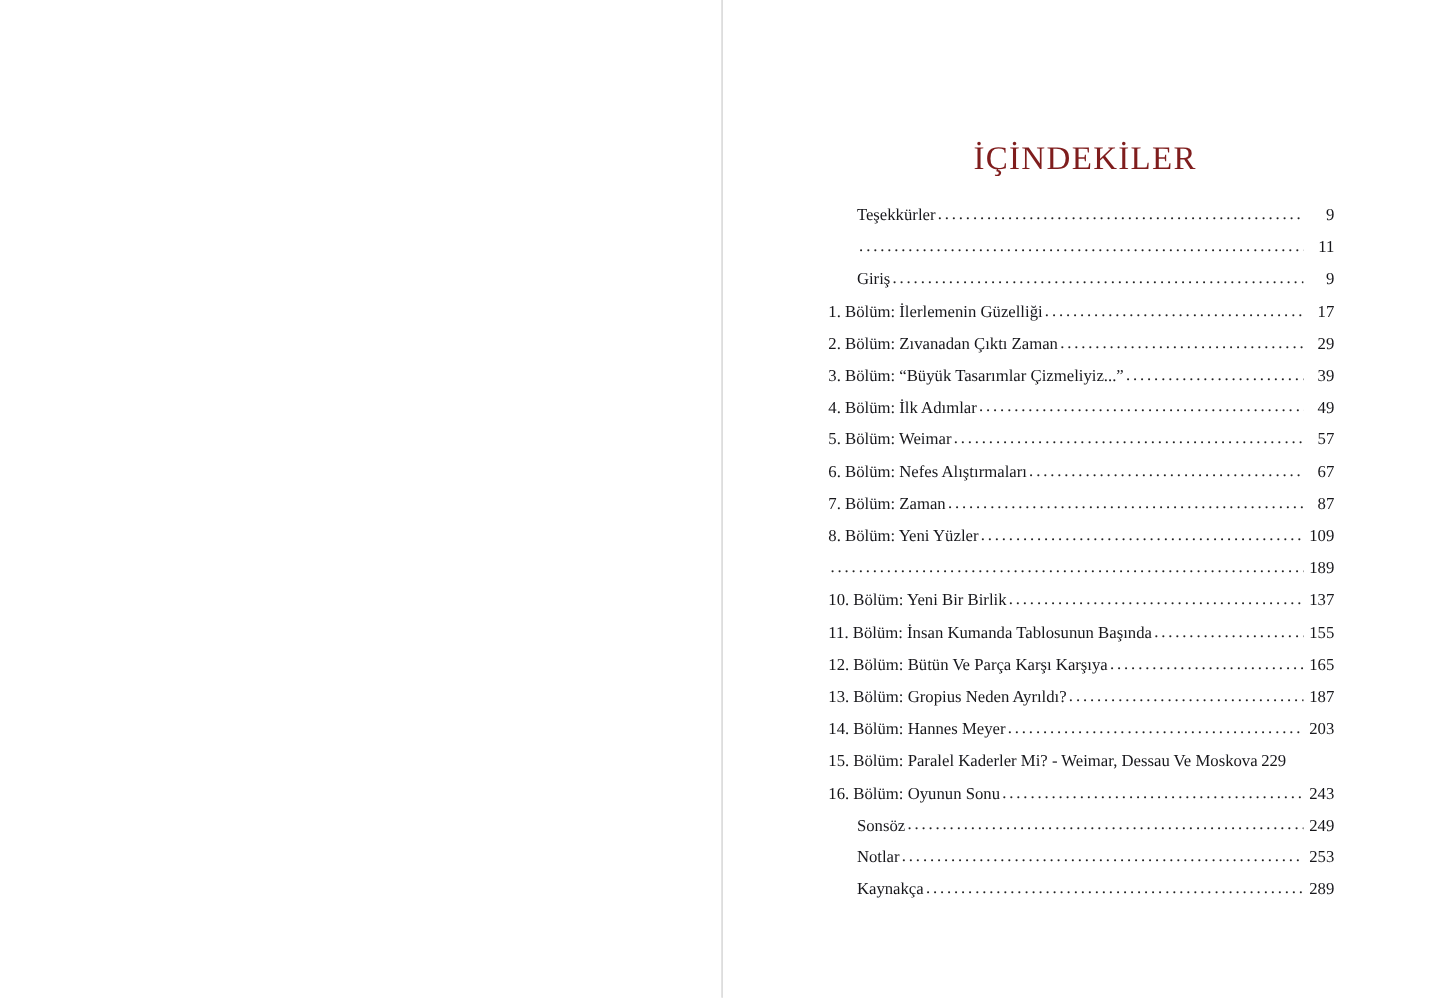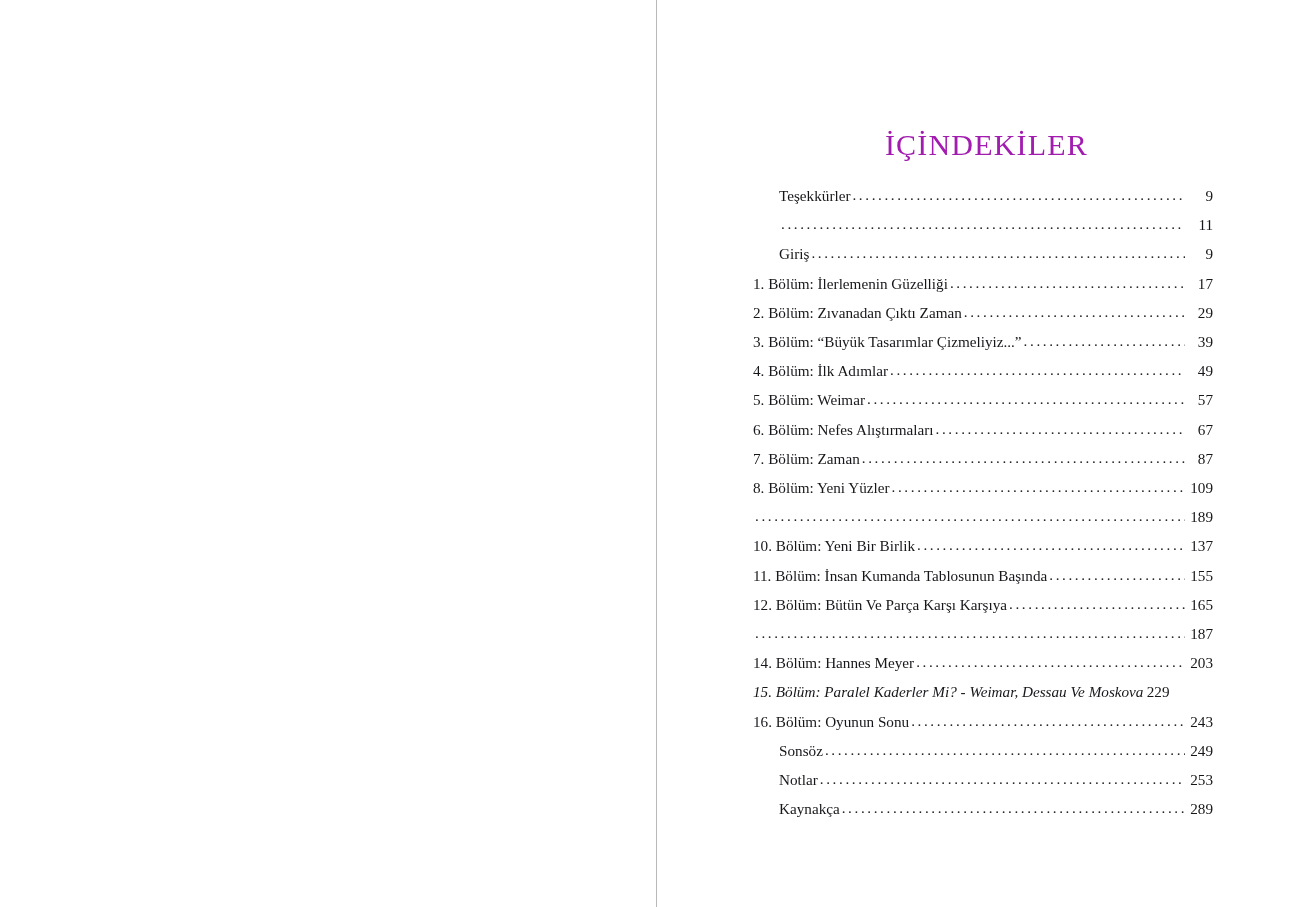--- a/index.html
+++ b/index.html
@@ -40,21 +40,21 @@
   }
   .toc-title {
     position: absolute;
     top: 128px;
     left: 0;
     width: 100%;
     text-align: center;
     font-size: 30px;
     letter-spacing: 1.2px;
     font-weight: 400;
-    color: #a21caf;
+    color: #7f1d1d;
     font-family: "Liberation Serif", serif;
   }
   .toc-list {
     position: absolute;
     top: 181px;
     left: 96px;
     width: 460px;
   }
   .toc-entry {
     display: flex;
@@ -79,21 +79,21 @@
     letter-spacing: 2.6px;
     color: #222;
     position: relative;
     top: -1px;
   }
   .toc-page {
     flex: 0 0 auto;
     text-align: right;
     min-width: 26px;
   }
-  .toc-entry.nodots .toc-label { margin-right: 0; font-style: italic; }
+  .toc-entry.nodots .toc-label { margin-right: 0; }
 </style>
 </head>
 <body>
 
 <div class="spread">
 
   <div class="page-left"></div>
 
   <div class="gutter"></div>
 
@@ -169,20 +169,21 @@
           <span class="toc-label">11. Bölüm: İnsan Kumanda Tablosunun Başında</span>
           <span class="toc-dots">................................................................................................................................................................</span>
           <span class="toc-page">155</span>
         </div>
         <div class="toc-entry">
           <span class="toc-label">12. Bölüm: Bütün Ve Parça Karşı Karşıya</span>
           <span class="toc-dots">................................................................................................................................................................</span>
           <span class="toc-page">165</span>
         </div>
         <div class="toc-entry">
+          <span class="toc-label">13. Bölüm: Gropius Neden Ayrıldı?</span>
           <span class="toc-dots">................................................................................................................................................................</span>
           <span class="toc-page">187</span>
         </div>
         <div class="toc-entry">
           <span class="toc-label">14. Bölüm: Hannes Meyer</span>
           <span class="toc-dots">................................................................................................................................................................</span>
           <span class="toc-page">203</span>
         </div>
         <div class="toc-entry nodots">
           <span class="toc-label">15. Bölüm: Paralel Kaderler Mi? - Weimar, Dessau Ve Moskova</span>

